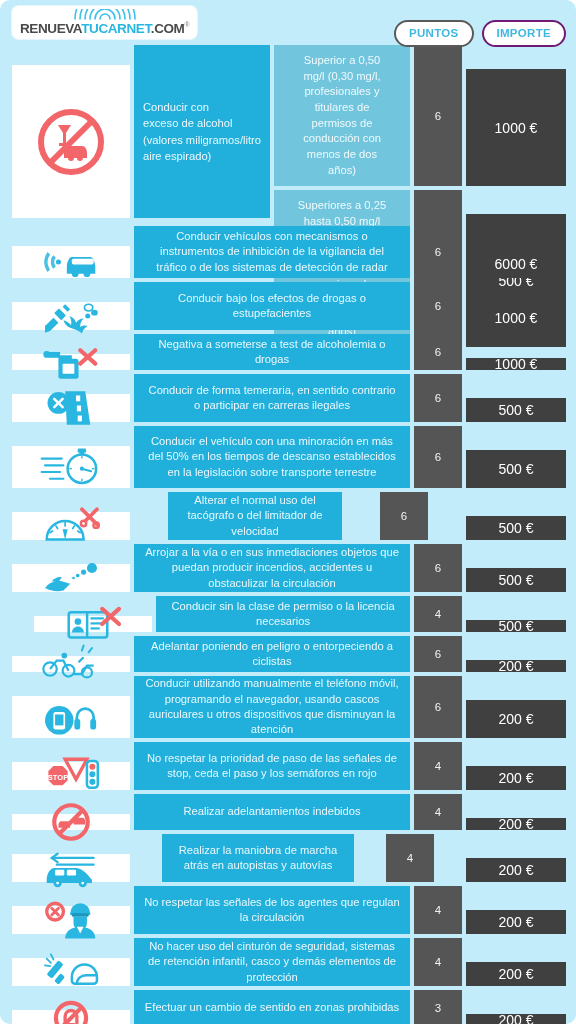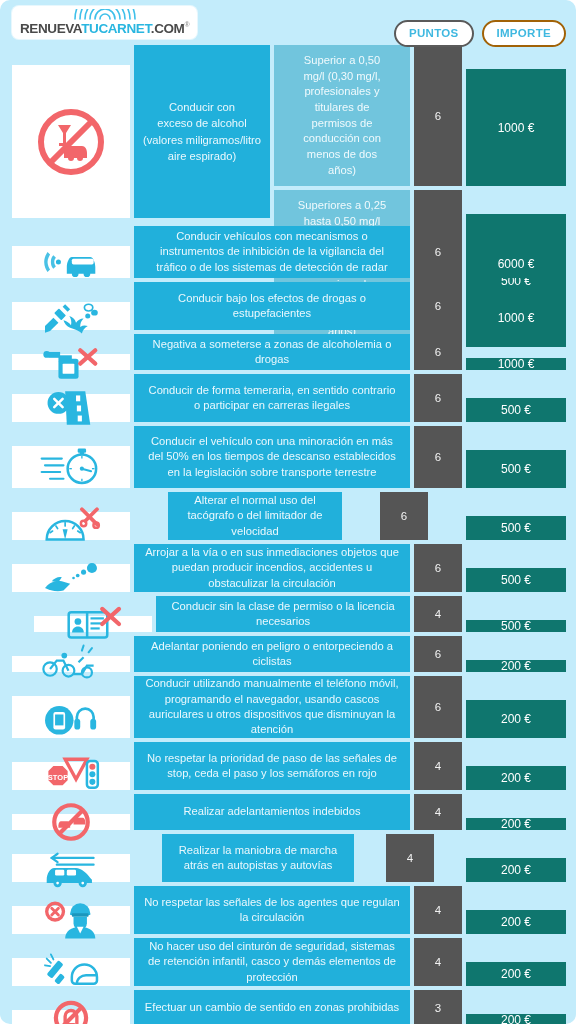--- a/index.html
+++ b/index.html
@@ -52,21 +52,21 @@
     background: #ffffff;
     border-radius: 18px;
     font-size: 11.5px;
     font-weight: bold;
     letter-spacing: .3px;
     color: #3fb8e0;
     padding: 5px 13px 6px 13px;
     white-space: nowrap;
   }
   .badge-puntos { border: 2px solid #5a5a5a; }
-  .badge-importe { border: 2px solid #a16207; }
+  .badge-importe { border: 2px solid #701a75; }
 
   
   .table {
     padding: 0 10px 10px 12px;
     display: flex;
     flex-direction: column;
     gap: 4px;
   }
   .row {
     display: flex;
@@ -101,38 +101,38 @@
     background: #555555;
     color: #f2f2f2;
     display: flex;
     align-items: center;
     justify-content: center;
     font-size: 11.5px;
   }
   .cell-amount {
     width: 100px;
     flex: 0 0 100px;
-    background: #0f766e;
+    background: #404040;
     color: #ffffff;
     display: flex;
     align-items: center;
     justify-content: center;
-    font-size: 12px;
+    font-size: 14px;
     margin-top: 24px;
   }
 
   
   .row-alcohol .cell-desc-main {
     flex: 0 0 136px;
     background: #21b0db;
     color: #eaf8fd;
     display: flex;
     align-items: center;
     justify-content: center;
-    text-align: center;
+    text-align: left;
     padding: 2px 8px;
     font-size: 11.2px;
     line-height: 1.45;
   }
   .alcohol-sub {
     flex: 1 1 auto;
     display: flex;
     flex-direction: column;
     gap: 4px;
   }
@@ -266,21 +266,21 @@
       <path d="M10 14h14v7H10z"></path>
       <circle cx="8" cy="17" r="4"></circle>
     </g>
     <g stroke="#f2666a" stroke-width="5" stroke-linecap="round">
       <line x1="48" y1="12" x2="66" y2="28"></line>
                   <line x1="66" y1="12" x2="48" y2="28"></line>
     </g>
               </svg>
             </span>
           </div>
-          <div class="cell-desc">Negativa a someterse a zonas de alcoholemia o drogas</div>
+          <div class="cell-desc">Negativa a someterse a test de alcoholemia o drogas</div>
           <div class="cell-points">6</div>
           <div class="cell-amount">1000 €</div>
         </div>
         <div class="row" style="height: 48px;">
           <div class="cell-icon">
             <span>
               <svg class="ic" viewBox="0 0 74 52">
     <g fill="#29b6e0">
       <path d="M30 6h24l6 40H32z"></path>
       <g fill="#fff">

